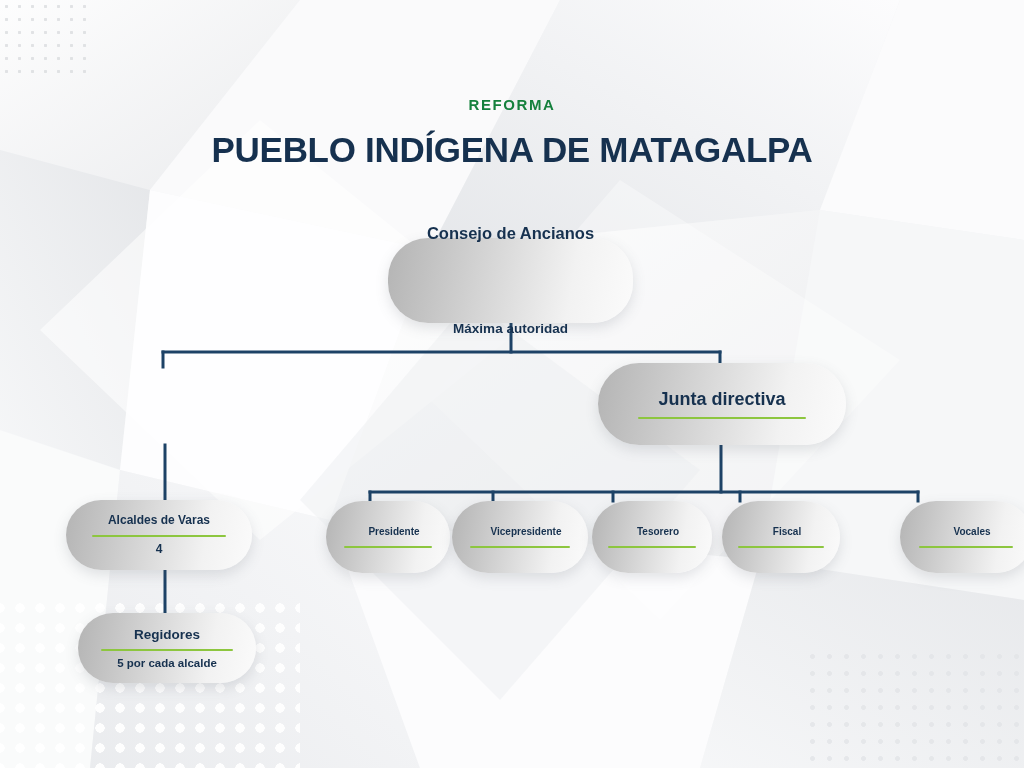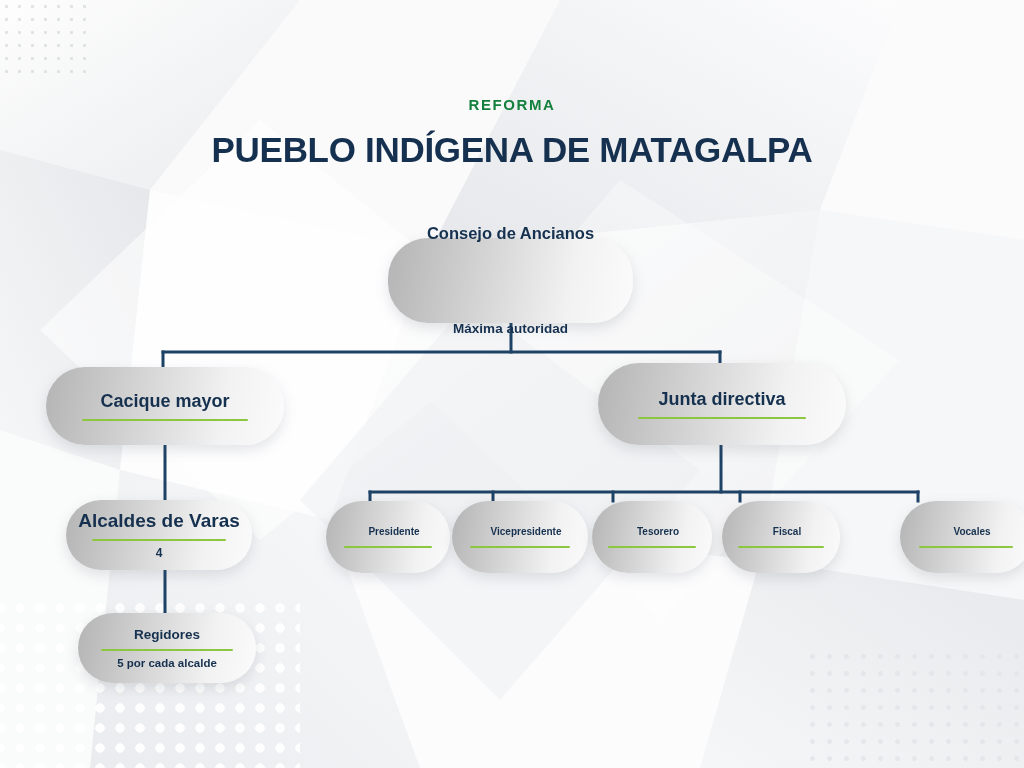--- a/index.html
+++ b/index.html
@@ -90,21 +90,21 @@
   #n-cacique{ left:46px; top:367px; width:238px; height:78px; }
   #n-cacique .n-title{ font-size:18px; }
   #n-cacique .n-rule{ width:166px; }
 
   #n-junta{ left:598px; top:363px; width:248px; height:82px; }
   #n-junta .n-title{ font-size:18px; }
   #n-junta .n-rule{ width:168px; }
 
   
   #n-alcaldes{ left:66px; top:500px; width:186px; height:70px; border-radius:36px; }
-  #n-alcaldes .n-title{ font-size:19px; }
+  #n-alcaldes .n-title{ font-size:12px; }
   #n-alcaldes .n-rule{ width:134px; }
   #n-alcaldes .n-sub{ font-size:12px; }
 
   #n-regidores{ left:78px; top:613px; width:178px; height:70px; border-radius:36px; }
   #n-regidores .n-title{ font-size:13.5px; }
   #n-regidores .n-rule{ width:132px; }
   #n-regidores .n-sub{ font-size:11.5px; }
 
   
   .jchild{ top:501px; height:72px; border-radius:38px; }
@@ -191,24 +191,20 @@
       <path d="M918,492 L918,501"></path>
     </g>
   </svg>
 
   <div class="node" id="n-consejo">
     <div class="n-title">Consejo de Ancianos</div>
     <div class="n-rule"></div>
     <div class="n-sub">Máxima autoridad</div>
   </div>
 
-  <div class="node" id="n-cacique">
-    <div class="n-title">Cacique mayor</div>
-    <div class="n-rule"></div>
-  </div>
 
   <div class="node" id="n-junta">
     <div class="n-title">Junta directiva</div>
     <div class="n-rule"></div>
   </div>
 
   <div class="node" id="n-alcaldes">
     <div class="n-title">Alcaldes de Varas</div>
     <div class="n-rule"></div>
     <div class="n-sub">4</div>

